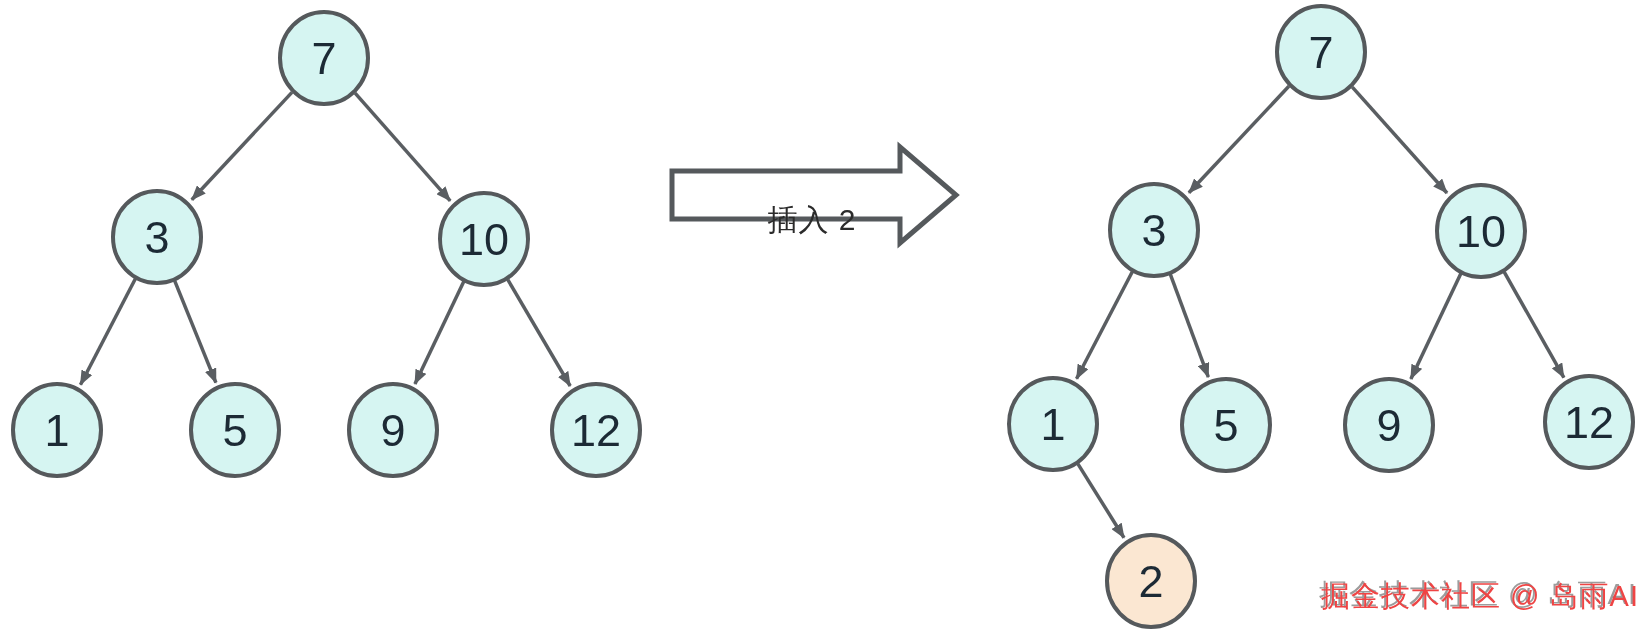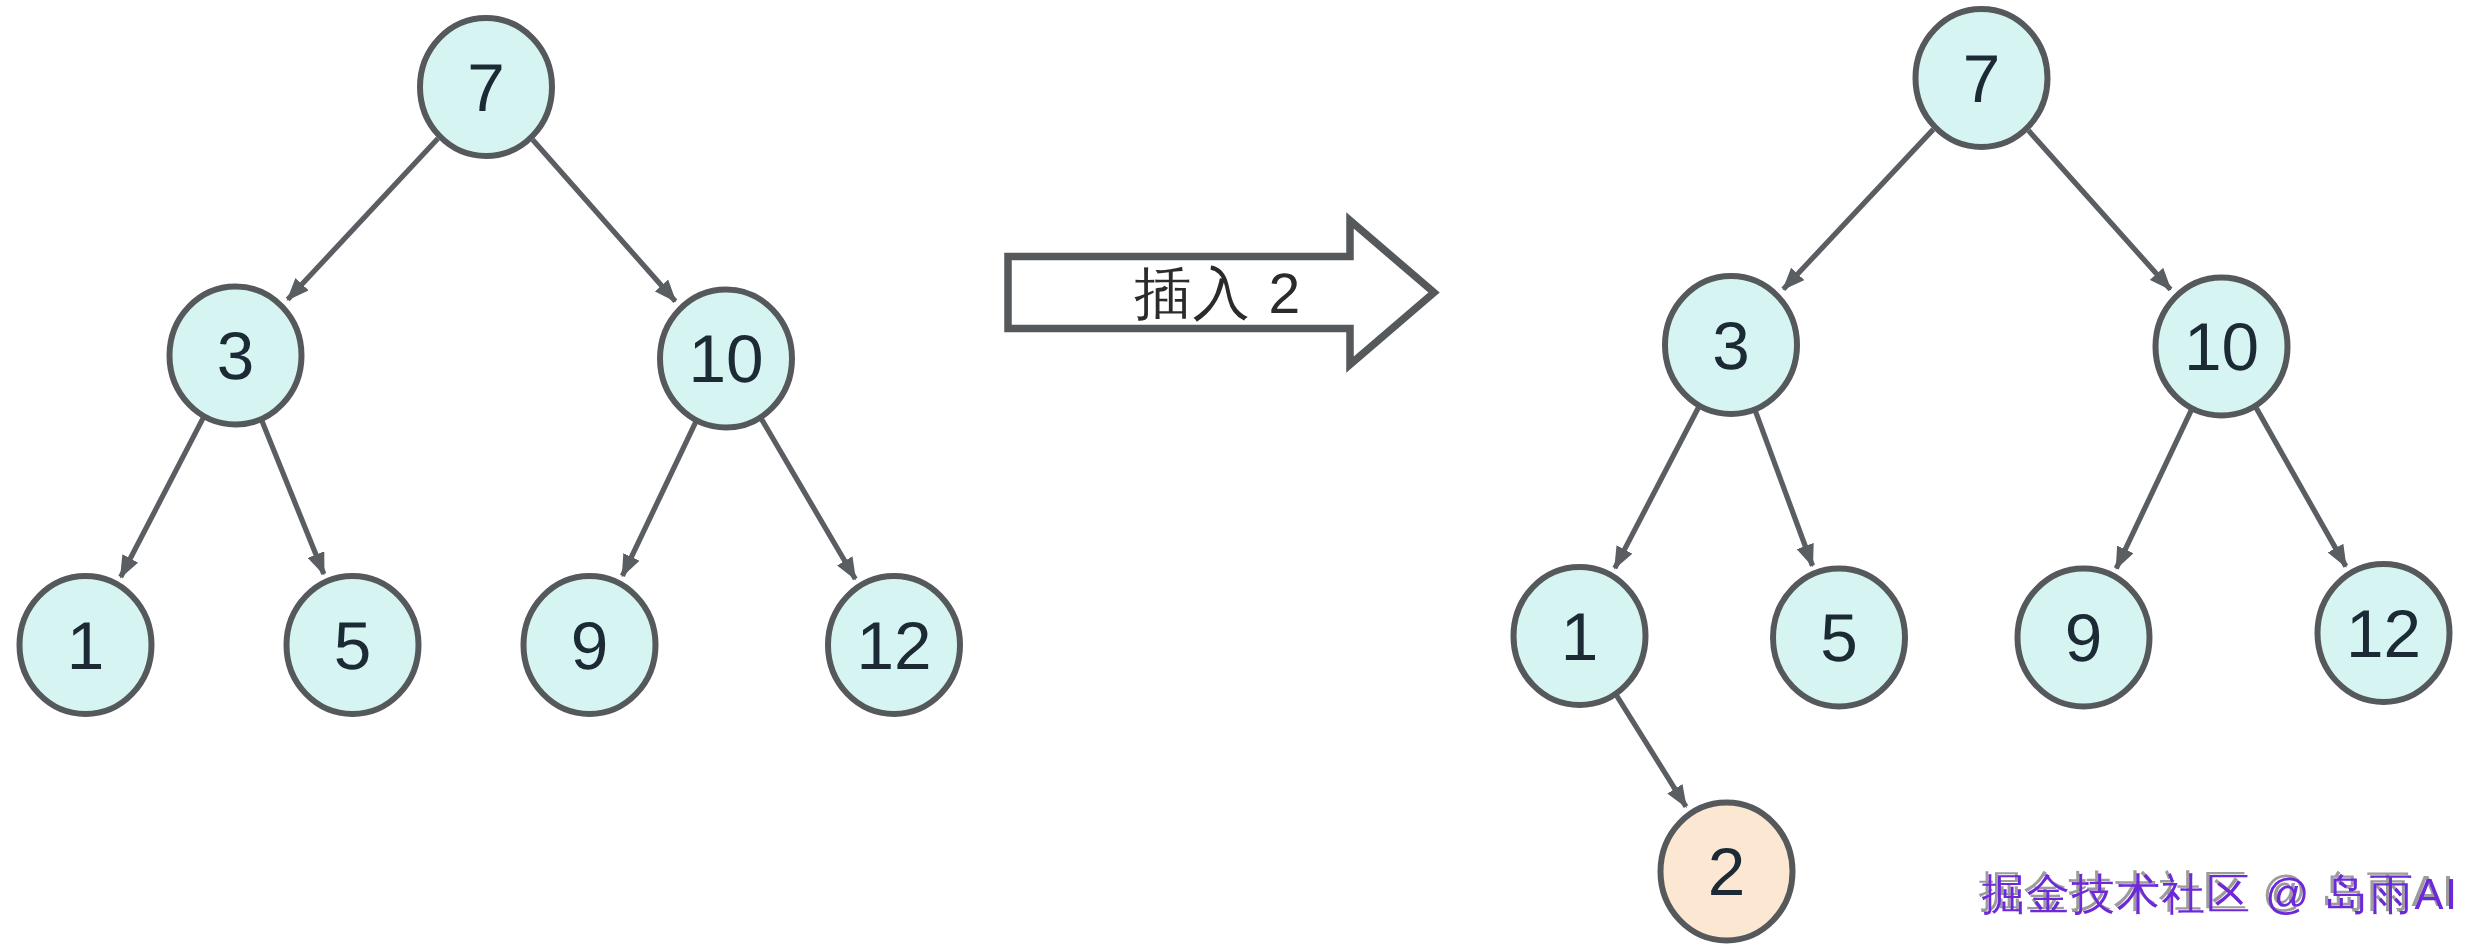--- a/index.html
+++ b/index.html
@@ -20,31 +20,32 @@
     left: 0;
     top: 0;
   }
   .node-text {
     font-family: "Liberation Sans", "DejaVu Sans", sans-serif;
     font-weight: 400;
   }
   .arrow-label {
     position: absolute;
     transform: translate(-50%, -50%);
-    font-size: 38px;
+    font-size: 30px;
     color: #2b2b2b;
     letter-spacing: 1px;
     white-space: nowrap;
+    margin-top: 24px;
   }
   .watermark {
     position: absolute;
     right: 12px;
     bottom: 16px;
     font-size: 29px;
-    color: #6d28d9;
+    color: #ef4444;
     text-shadow: -2px -2px 0 #9c9c9c, 1px 1px 0 #ffffff;
     letter-spacing: 1px;
     white-space: nowrap;
     user-select: none;
   }
 </style>
 </head>
 <body>
 
 <div class="canvas">

